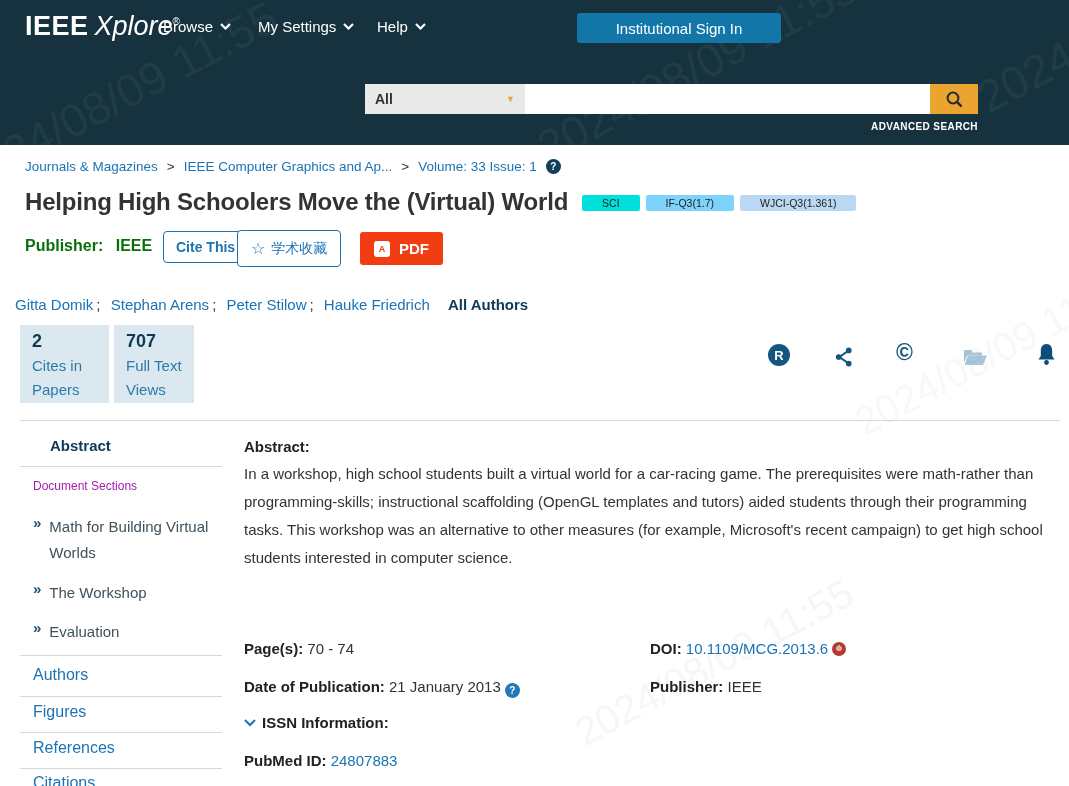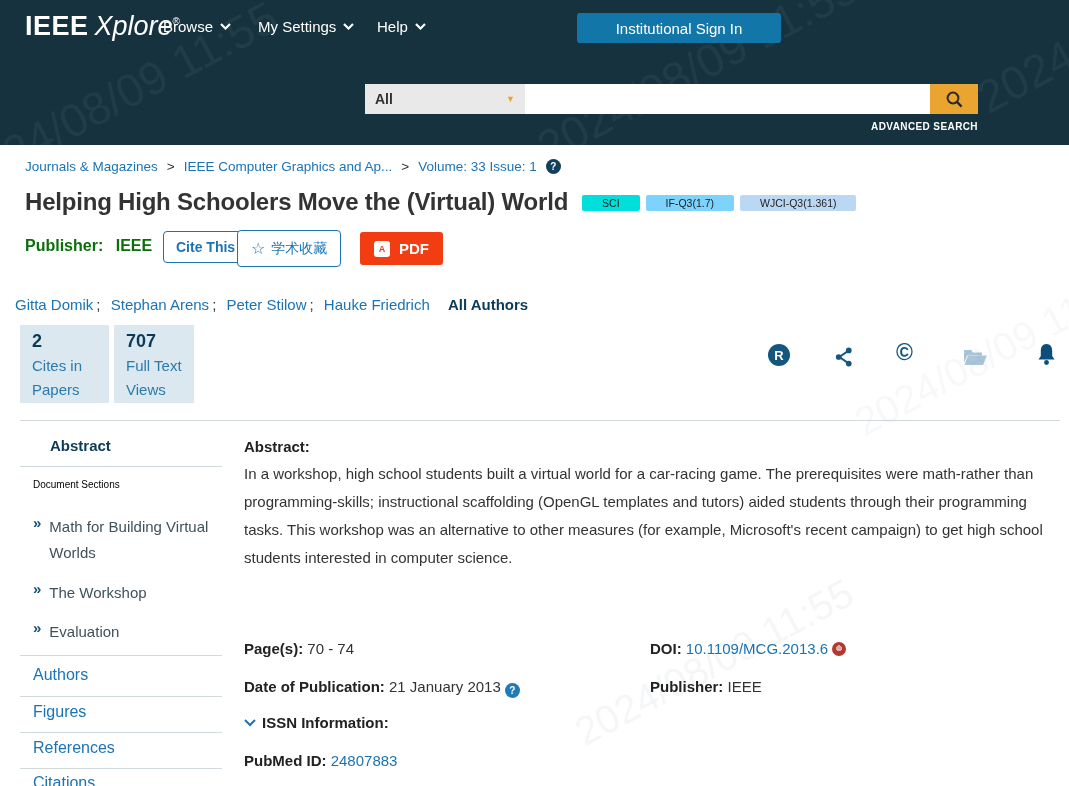--- a/index.html
+++ b/index.html
@@ -82,21 +82,21 @@
   .share-i { left:833px; top:346px; }
   .copyright-i { left:896px; top:339px; color:#15567f; font-size:23px; font-weight:bold; }
   .folder-i { left:963px; top:347px; }
   .bell-i { left:1036px; top:343px; }
 
   .full-divider { position:absolute; left:20px; top:420px; width:1040px; height:1px; background:#d3dade; }
 
   
   .sb-abstract { position:absolute; left:50px; top:437px; font-size:15px; font-weight:bold; color:#0d3b57; cursor:pointer; }
   .sb-div { position:absolute; left:20px; width:202px; height:1px; background:#d3dade; }
-  .sb-sections-hd { position:absolute; left:33px; top:479px; font-size:10px; color:#000000; }
+  .sb-sections-hd { position:absolute; left:33px; top:479px; font-size:12px; color:#a21caf; }
   .sb-item { position:absolute; left:33px; font-size:15px; color:#40515c; cursor:pointer; display:flex; gap:8px; }
   .sb-item .chev { color:#17527a; font-weight:bold; }
   .sb-item .sb-text { width:160px; line-height:26px; }
   .sb-link { position:absolute; left:33px; font-size:16px; color:#1b73b4; cursor:pointer; }
 
   
   .abstract-hd { position:absolute; left:244px; top:438px; font-size:15px; font-weight:bold; color:#222; }
   .abstract-tx { position:absolute; left:244px; top:460px; width:806px; font-size:15px; line-height:28px; color:#333; }
   .pubin { position:absolute; left:244px; top:587px; font-size:15px; color:#333; }
   .pubin .lbl { font-weight:bold; color:#222; }

